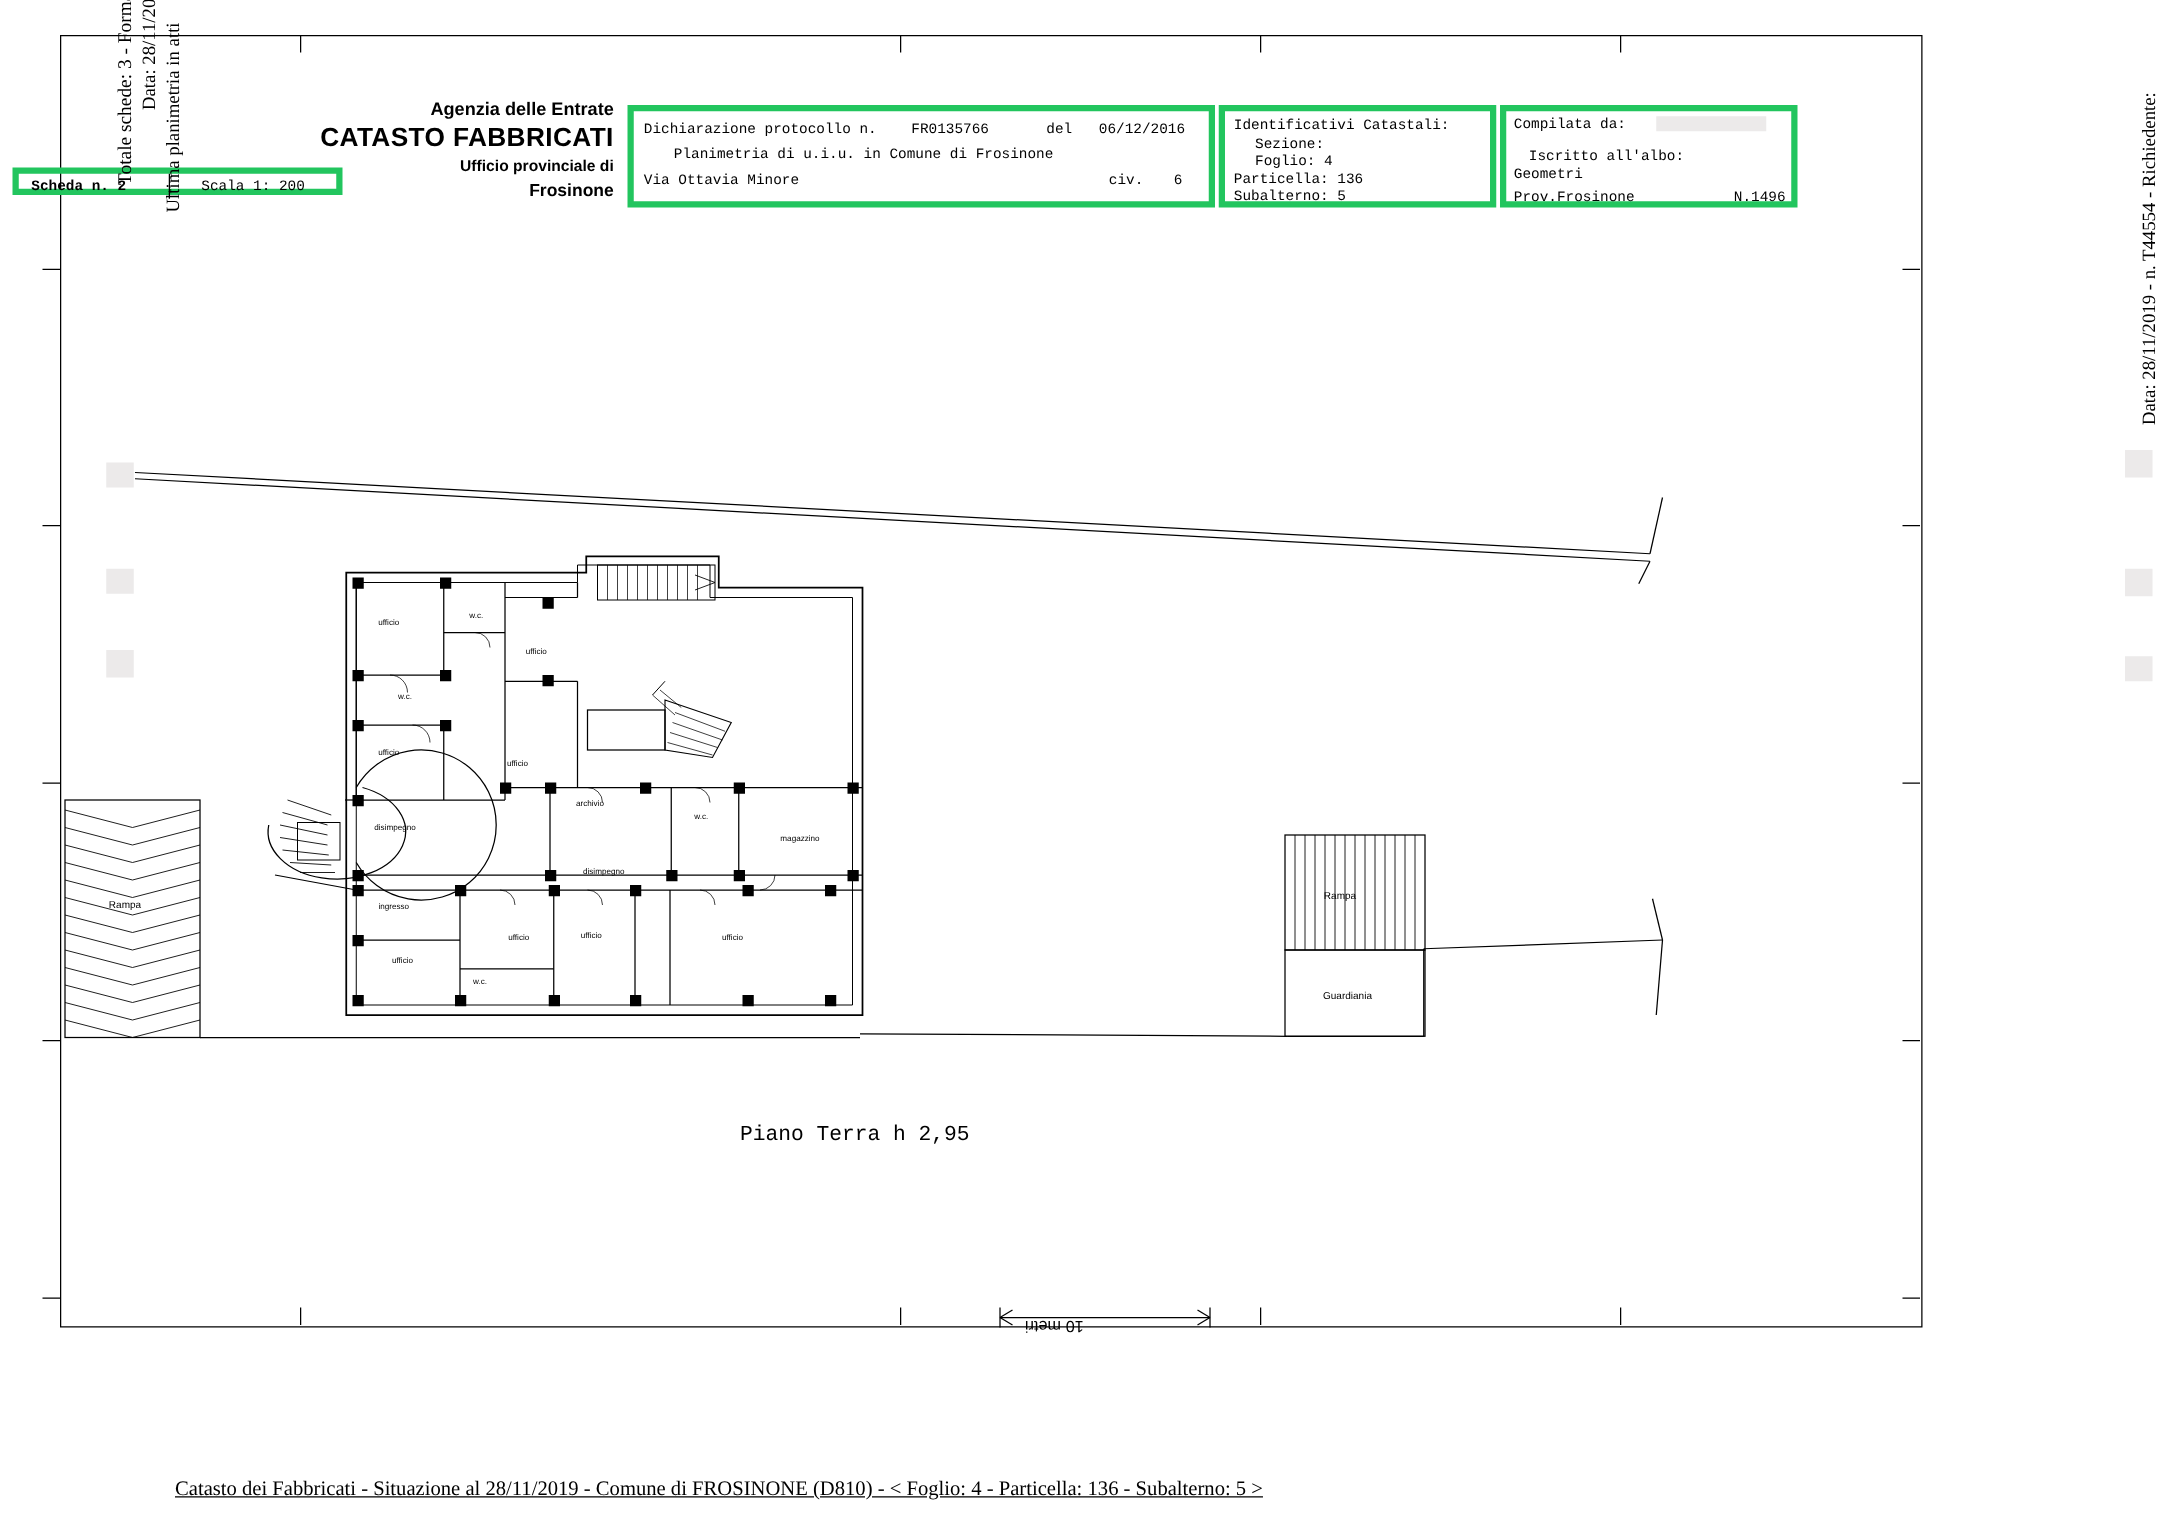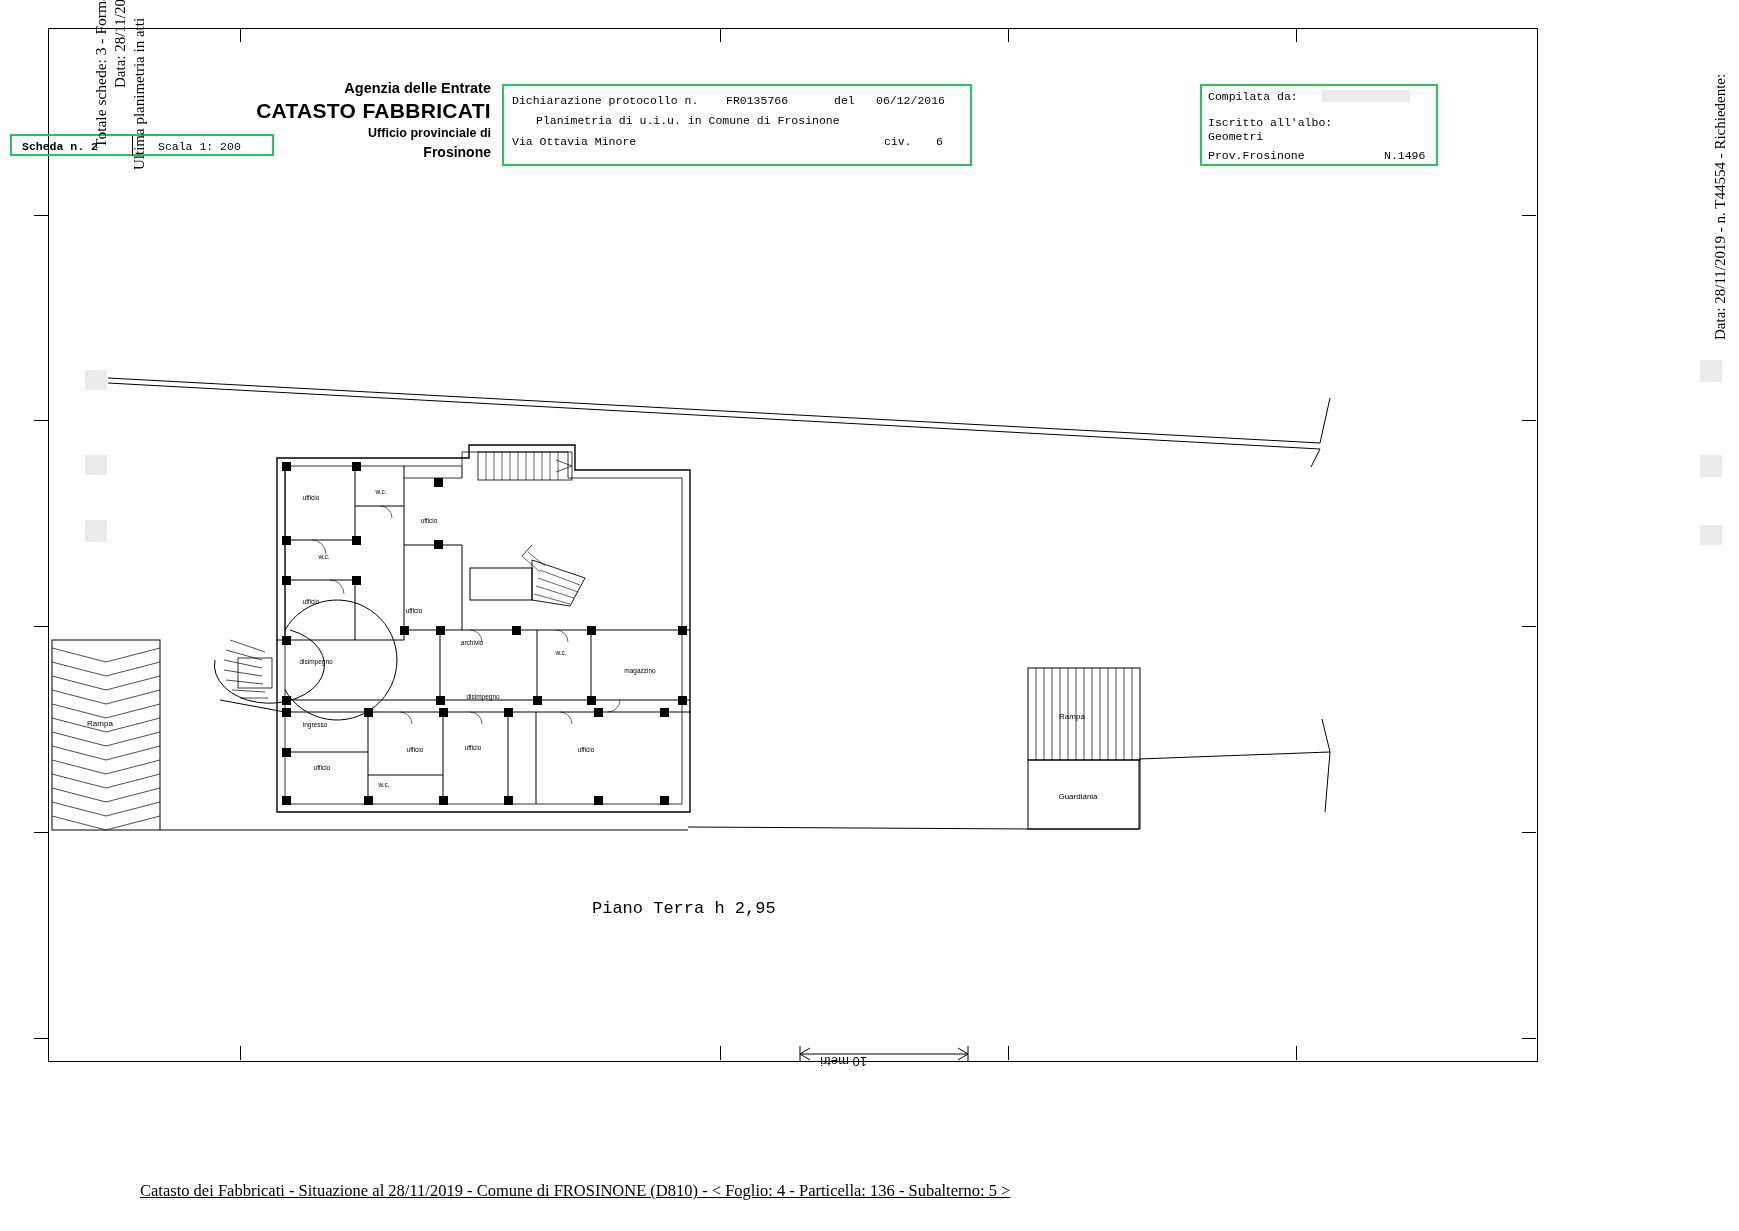--- a/index.html
+++ b/index.html
@@ -4,21 +4,21 @@
 <style>
   html,body{margin:0;padding:0;background:#ffffff;}
   body{width:1739px;height:1231px;position:relative;font-family:"Liberation Serif",serif;color:#000;overflow:hidden;}
   .sheet{position:absolute;left:0;top:0;width:1739px;height:1231px;}
 
   
   .frame{position:absolute;left:48px;top:28px;width:1488px;height:1032px;border:1px solid #000;}
   .tickline{position:absolute;background:#000;}
 
   
-  .hdr{position:absolute;border:2px solid #22c55e;box-sizing:border-box;}
+  .hdr{position:absolute;border:5px solid #22c55e;box-sizing:border-box;}
   .hdr-agency{left:245px;top:74px;width:246px;height:92px;border:none;text-align:right;}
   .hdr-agency .l1{font-family:"Liberation Sans",sans-serif;font-weight:bold;font-size:14.5px;margin-top:6px;}
   .hdr-agency .l2{font-family:"Liberation Sans",sans-serif;font-weight:bold;font-size:21px;letter-spacing:.3px;margin-top:3px;}
   .hdr-agency .l3{font-family:"Liberation Sans",sans-serif;font-weight:bold;font-size:12.5px;margin-top:3px;}
   .hdr-agency .l4{font-family:"Liberation Sans",sans-serif;font-weight:bold;font-size:14px;margin-top:4px;}
 
   .hdr-decl{left:502px;top:84px;width:470px;height:82px;font-family:"Liberation Mono",monospace;font-size:11.5px;}
   .hdr-decl .row{position:absolute;white-space:pre;}
   .r1{left:8px;top:8px;}
   .r1b{left:222px;top:8px;}
@@ -32,21 +32,21 @@
   .hdr-ident .row{position:absolute;white-space:pre;}
   .i0{left:7px;top:5px;}
   .i1{left:24px;top:20px;}
   .i2{left:24px;top:34px;}
   .i3{left:7px;top:48px;}
   .i4{left:7px;top:62px;}
 
   .hdr-comp{left:1200px;top:84px;width:238px;height:82px;font-family:"Liberation Mono",monospace;font-size:11.5px;}
   .hdr-comp .row{position:absolute;white-space:pre;}
   .c0{left:6px;top:4px;}
-  .c1{left:6px;top:30px;}
+  .c1{left:18px;top:30px;}
   .c2{left:6px;top:44px;}
   .c3{left:6px;top:63px;}
   .c4{left:182px;top:63px;}
   .redact{position:absolute;background:#eceaea;}
 
   .hdr-scheda{left:10px;top:134px;width:264px;height:22px;}
   .hdr-scheda .sep{position:absolute;left:120px;top:0;width:1px;height:20px;background:#000;}
   .hdr-scheda .t1{position:absolute;left:10px;top:4px;font-family:"Liberation Mono",monospace;font-size:11.5px;font-weight:bold;}
   .hdr-scheda .t2{position:absolute;left:146px;top:4px;font-family:"Liberation Mono",monospace;font-size:11.5px;}
 
@@ -103,20 +103,27 @@
     <div class="row r1">Dichiarazione protocollo n.</div>
     <div class="row r1b">FR0135766</div>
     <div class="row r1c">del</div>
     <div class="row" style="left:372px;top:8px;">06/12/2016</div>
     <div class="row r2">Planimetria di u.i.u. in Comune di Frosinone</div>
     <div class="row r3">Via Ottavia Minore</div>
     <div class="row r3b">civ.</div>
     <div class="row r3c">6</div>
   </div>
 
+  <div class="hdr hdr-ident">
+    <div class="row i0">Identificativi Catastali:</div>
+    <div class="row i1">Sezione:</div>
+    <div class="row i2">Foglio: 4</div>
+    <div class="row i3">Particella: 136</div>
+    <div class="row i4">Subalterno: 5</div>
+  </div>
 
   <div class="hdr hdr-comp">
     <div class="row c0">Compilata da:</div>
     <div class="redact" style="left:120px;top:4px;width:88px;height:12px;"></div>
     <div class="row c1">Iscritto all'albo:</div>
     <div class="row c2">Geometri</div>
     <div class="row c3">Prov.Frosinone</div>
     <div class="row c4">N.1496</div>
   </div>
 

